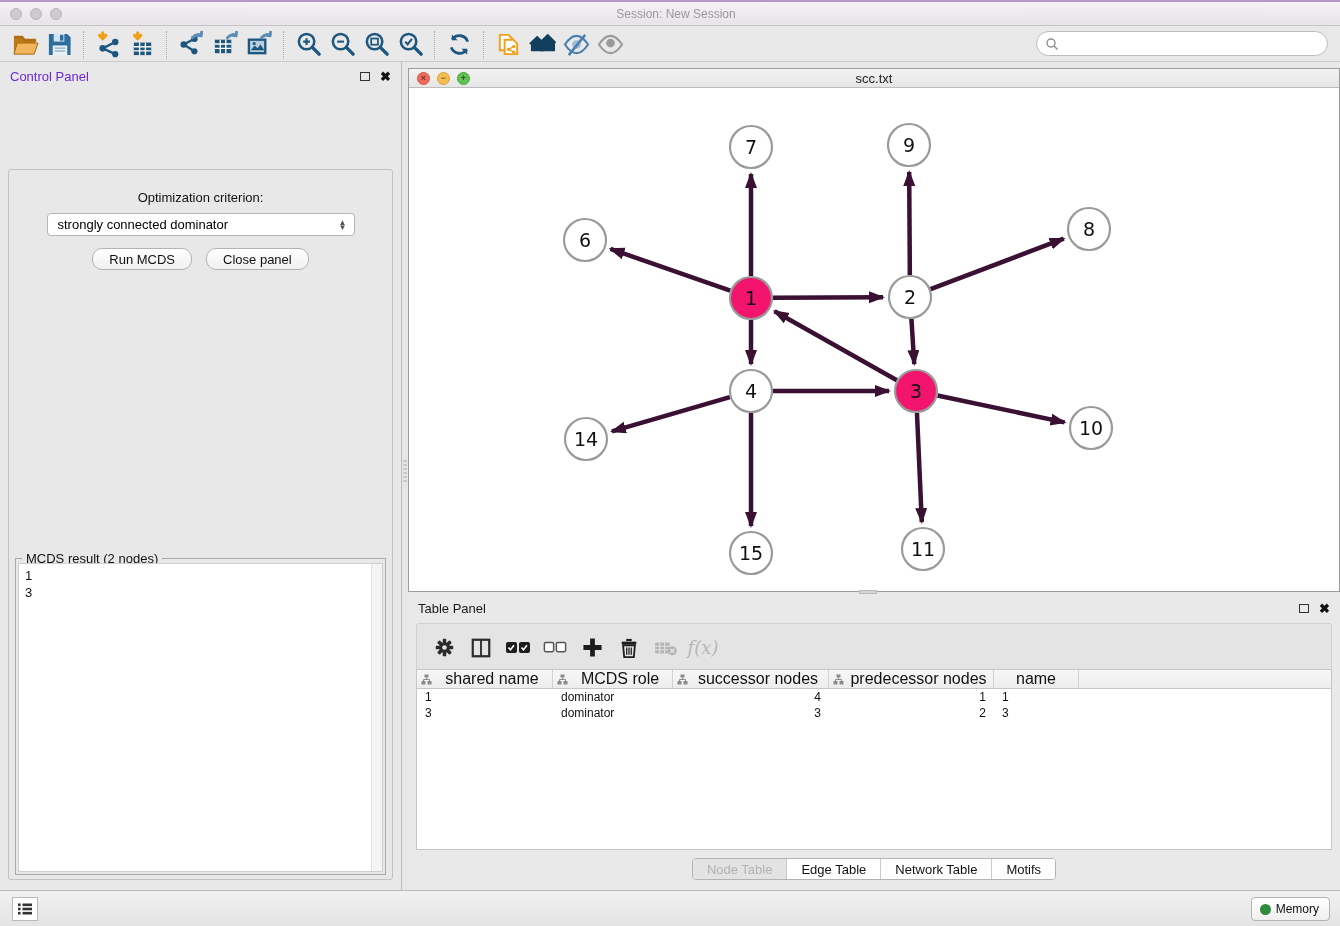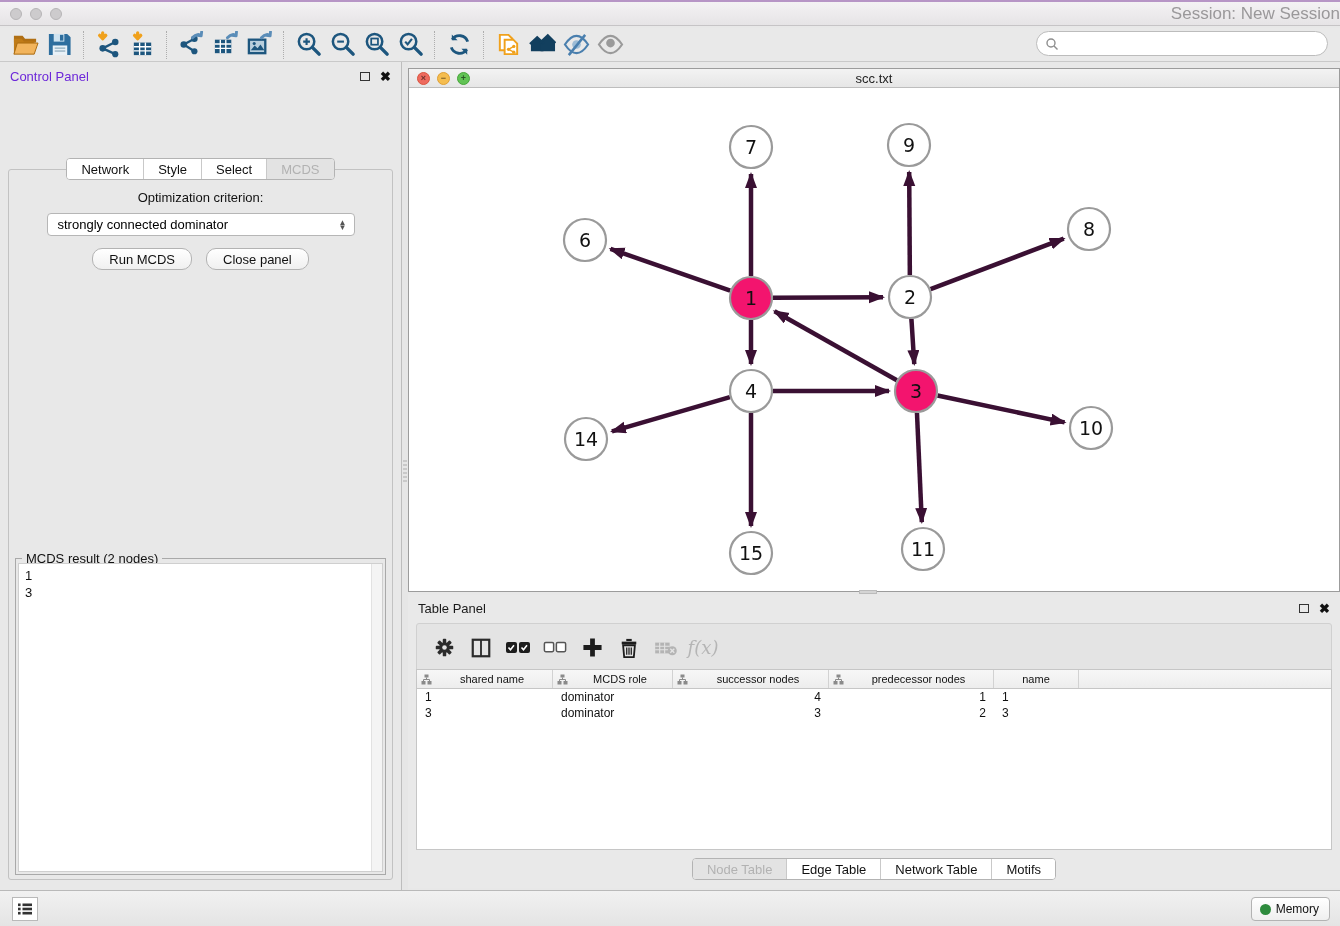--- a/index.html
+++ b/index.html
@@ -9,21 +9,21 @@
     background:#e8e8e8; position:relative; overflow:hidden;
     -webkit-font-smoothing: antialiased;
   }
   
   .titlebar{position:absolute;top:0;left:0;width:1340px;height:26px;
     background:linear-gradient(#f4f2f4,#e6e4e6);
     border-top:2px solid #b795c6;border-bottom:1px solid #c6c4c6;
     display:flex;align-items:center;}
   .traffic{display:flex;gap:8px;margin-left:10px;}
   .dot{width:12px;height:12px;border-radius:50%;background:#cdcbcd;border:1px solid #b7b5b7;}
-  .win-title{position:absolute;left:12px;right:0;text-align:right;color:#9a989a;font-size:17px;}
+  .win-title{position:absolute;left:12px;right:0;text-align:center;color:#9a989a;font-size:12px;}
   
   .toolbar{position:absolute;top:28px;left:0;width:1340px;height:34px;background:#e9e9e9;
     border-bottom:1px solid #c9c9c9;display:flex;align-items:center;padding-left:8px;}
   .tb-btn{width:34px;height:30px;display:flex;align-items:center;justify-content:center;}
   .tb-btn svg{width:27px;height:27px;}
   .tb-sep{width:1px;height:28px;border-left:1px dotted #adadad;margin:0 7px;}
   .searchbox{position:absolute;right:12px;top:3px;width:292px;height:25px;border:1px solid #bcbcbc;
     border-radius:13px;background:#fff;display:flex;align-items:center;padding-left:8px;gap:4px;}
   .searchbox input{border:none;outline:none;flex:1;font-size:12px;background:transparent;height:20px;}
   
@@ -78,21 +78,21 @@
   .table-panel{position:absolute;left:408px;top:595px;width:932px;height:293px;background:#e9e9e9;}
   .tp-header{height:26px;display:flex;align-items:center;padding:0 10px;}
   .tp-title{font-size:13px;color:#1a1a1a;flex:1;}
   .tp-toolbar{position:absolute;left:8px;right:8px;top:28px;height:49px;background:#e4e4e4;
     border:1px solid #d0d0d0;border-radius:3px;display:flex;align-items:center;padding-left:12px;gap:7px;}
   .tp-tool{width:30px;height:30px;display:flex;align-items:center;justify-content:center;}
   .tbl{position:absolute;left:8px;right:8px;top:74px;bottom:38px;background:#fff;border:1px solid #c6c6c6;
     overflow:hidden;font-size:12px;}
   .tbl-head{display:flex;background:linear-gradient(#f7f7f7,#ededed);border-bottom:1px solid #c6c6c6;height:19px;}
   .th{display:flex;align-items:center;border-right:1px solid #d2d2d2;padding:0 4px;gap:4px;}
-  .th .th-label{flex:1;text-align:center;font-size:11px;color:#111;}
+  .th .th-label{flex:1;text-align:center;font-size:16px;color:#111;}
   .tbl-row{display:flex;height:16px;align-items:center;}
   .td{padding:0 8px;color:#111;font-size:12px;}
   .ta-r{text-align:right;}
   .tp-tabs{position:absolute;left:0;right:0;bottom:8px;display:flex;justify-content:center;}
   
   .statusbar{position:absolute;left:0;bottom:0;width:1340px;height:36px;
     background:linear-gradient(#f1f1f1,#e4e4e4);border-top:1px solid #b9b9b9;}
   .list-btn{position:absolute;left:12px;top:6px;width:26px;height:24px;background:#fff;
     border:1px solid #b9b9b9;display:flex;align-items:center;justify-content:center;}
   .memory-btn{position:absolute;right:10px;top:6px;height:24px;padding:0 10px 0 8px;
@@ -251,28 +251,20 @@
   </div>
 </div>
 
 <div class="control-panel">
   <div class="cp-header">
     <span class="cp-title">Control Panel</span>
     <span class="panel-ctl">
       <span class="float-glyph"></span>
       <span class="close-glyph">✖</span>
     </span>
-  </div>
-  <div class="cp-tabs">
-    <div class="seg">
-      <div class="seg-item">Network</div>
-      <div class="seg-item">Style</div>
-      <div class="seg-item">Select</div>
-      <div class="seg-item selected">MCDS</div>
-    </div>
   </div>
   <div class="cp-body">
     <div class="opt-label">Optimization criterion:</div>
     <div class="dropdown">
       <span>strongly connected dominator</span>
       <span class="dd-stepper">
           <span>▲</span>
           <span>▼</span>
         </span>
     </div>

